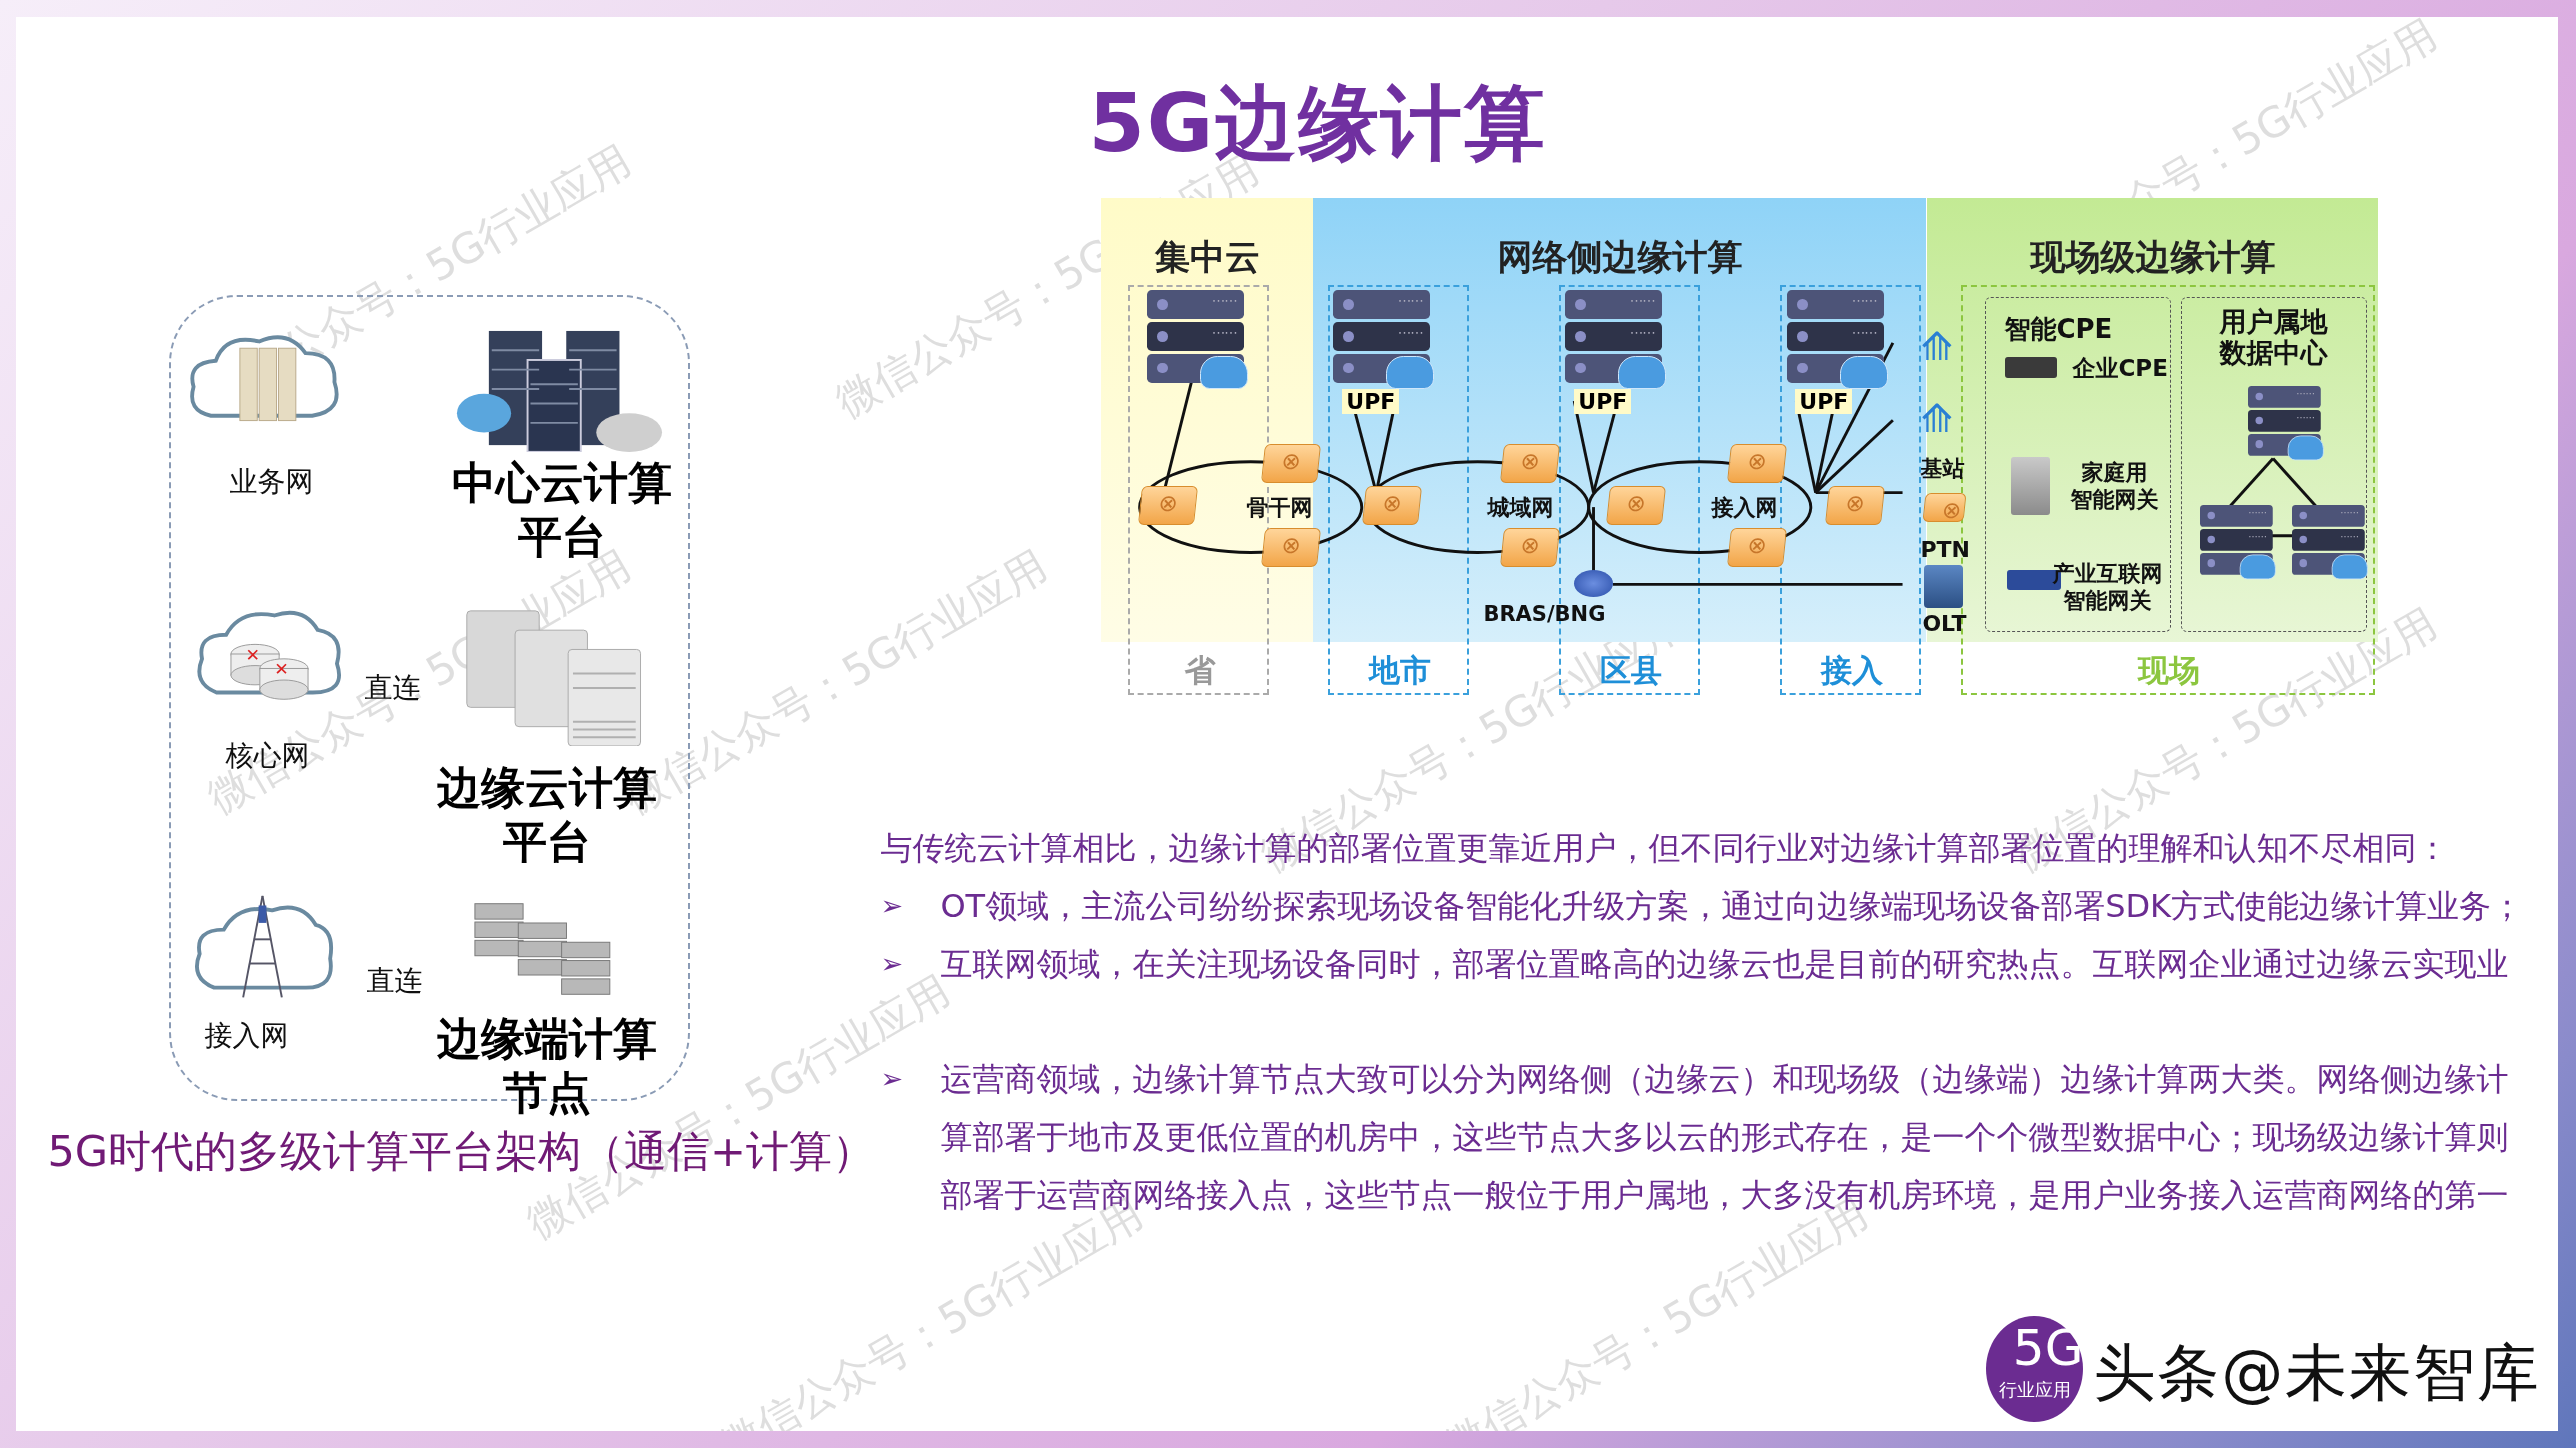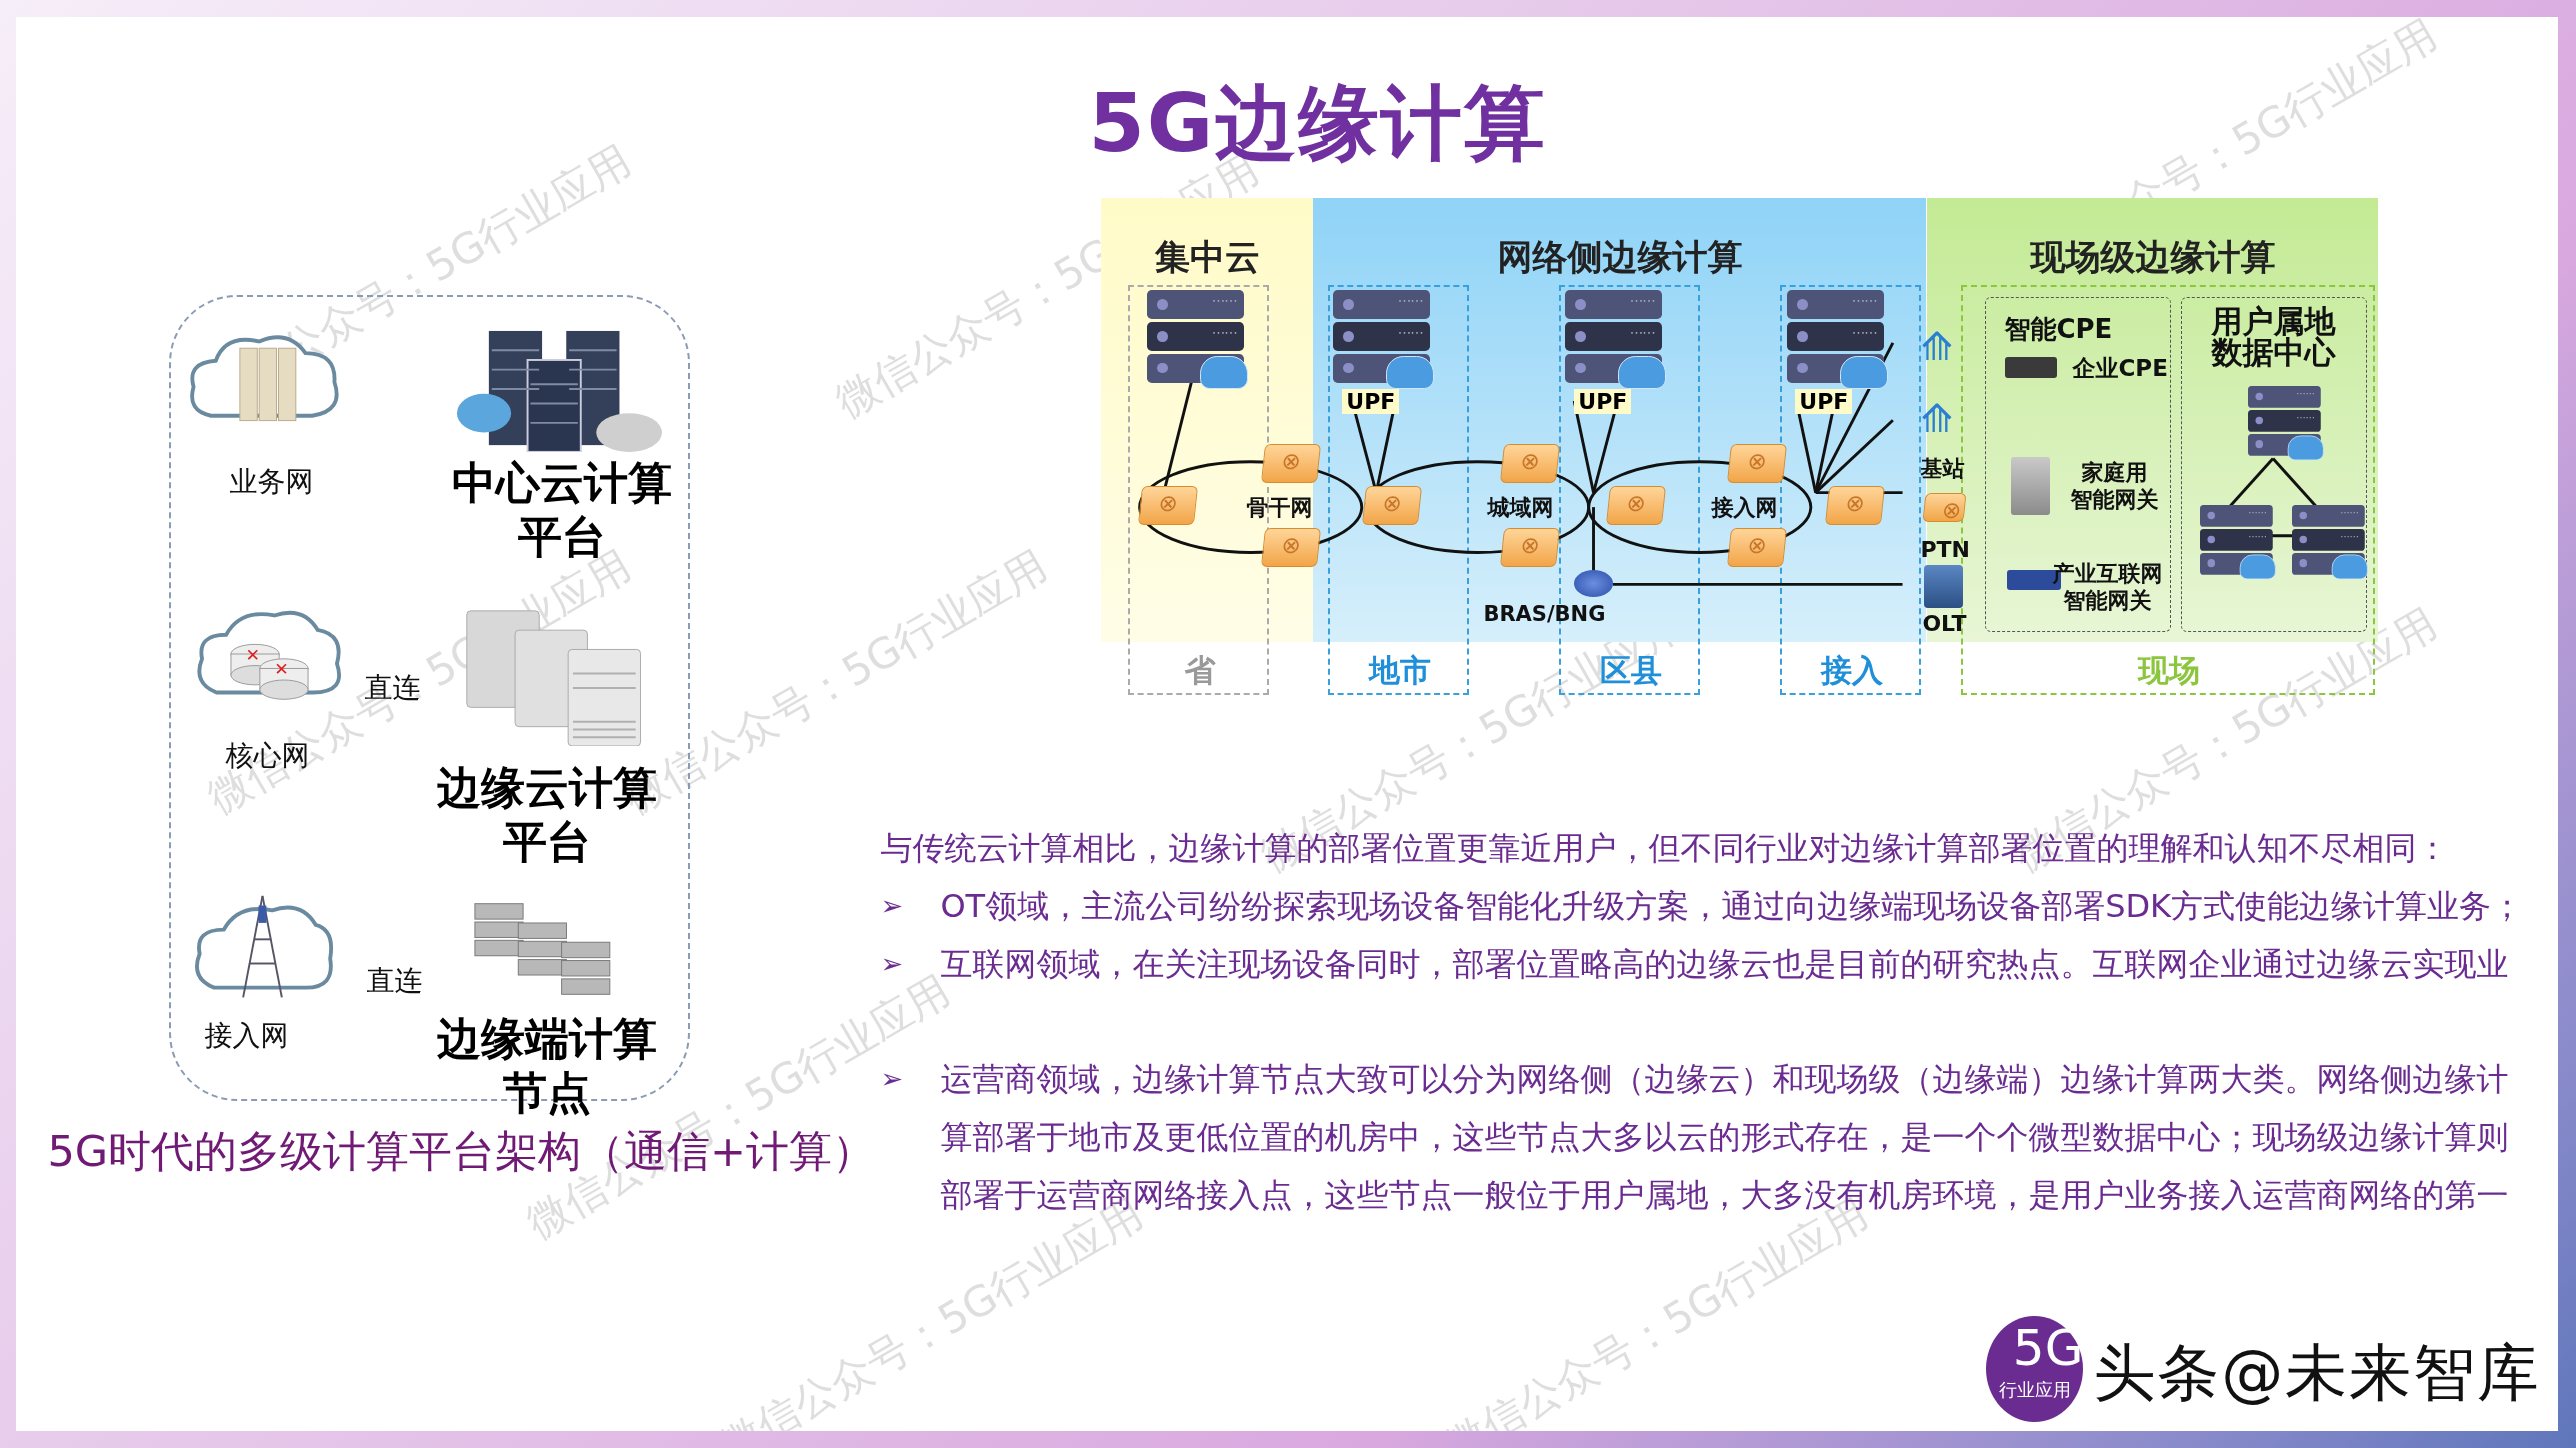--- a/index.html
+++ b/index.html
@@ -253,21 +253,21 @@
       <div>家庭用</div>
       <div>智能网关</div>
     </div>
     <div style="position:absolute;left:906px;top:372px;width:54px;height:19.3px;background:#2c4b9a;border-radius:2.9px;"></div>
     <div class="tag" style="left:951px;top:362px;font-size:22px;text-align:center;line-height:27px;">
       <div>产业互联网</div>
       <div>智能网关</div>
     </div>
 
     <div class="dbox" style="left:1080px;top:99px;width:184px;height:333px;border-color:#555;border-width:1.9px;border-radius:5.8px;"></div>
-    <div class="tag" style="left:1080px;top:108px;width:184px;text-align:center;font-size:31px;line-height:31px;">
+    <div class="tag" style="left:1080px;top:108px;width:184px;text-align:center;font-size:27px;line-height:31px;">
       <div>用户属地</div>
       <div>数据中心</div>
     </div>
     <svg style="position:absolute;left:1080px;top:193px;" width="184" height="193" viewBox="0 0 190 200">
       <line x1="95" y1="70" x2="50" y2="120" stroke="#111" stroke-width="3"></line>
       <line x1="95" y1="70" x2="140" y2="120" stroke="#111" stroke-width="3"></line>
       <line x1="70" y1="150" x2="120" y2="150" stroke="#111" stroke-width="3"></line>
     </svg>
     <div class="server" style="left:1147px;top:188px;transform:scale(0.75);transform-origin:0 0;">
       <div class="srow"></div>

